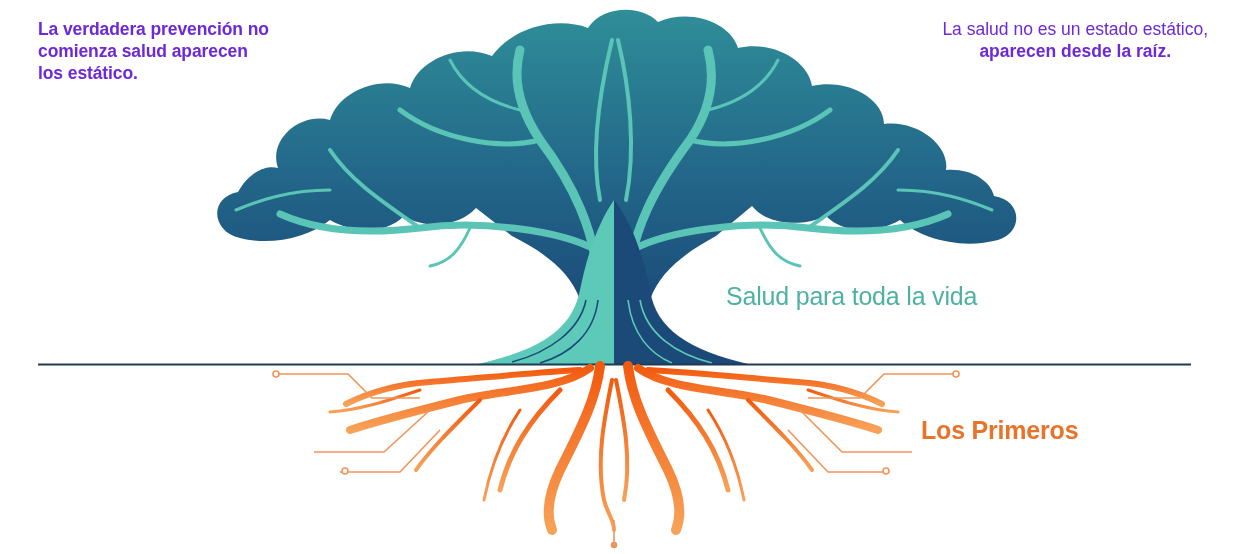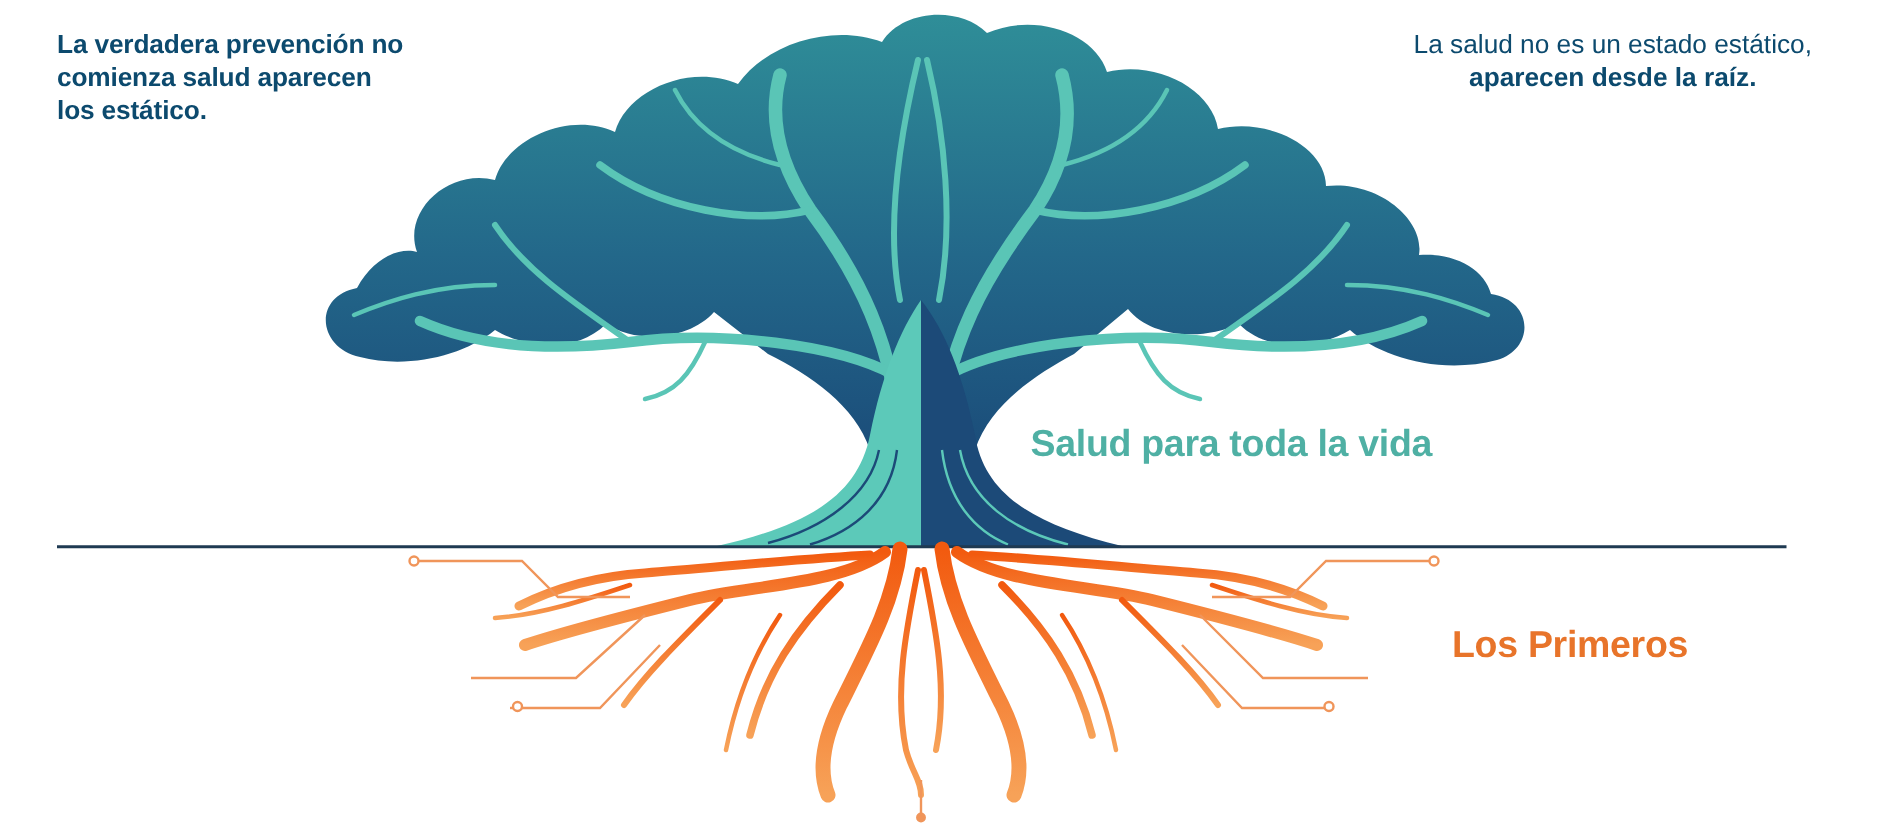--- a/index.html
+++ b/index.html
@@ -1,23 +1,23 @@
 <!DOCTYPE html>
 <html><head>
   <meta charset="utf-8">
   <style>
     html, body { margin: 0; padding: 0; background: #ffffff; }
     body { width: 1260px; height: 554px; position: relative; overflow: hidden; font-family: "Liberation Sans", "DejaVu Sans", sans-serif; }
-    .quote { position: absolute; font-size: 17.5px; line-height: 22px; color: #0c4a6e; }
+    .quote { position: absolute; font-size: 17.5px; line-height: 22px; color: #6d28d9; }
     .quote-left { left: 38px; top: 18px; font-weight: 700; letter-spacing: -0.1px; }
     .quote-right { right: 52px; top: 18px; text-align: center; }
     .quote-right .light { font-weight: 400; display: block; }
     .quote-right .bold { font-weight: 700; display: block; }
-    .label-teal { position: absolute; left: 687px; top: 282px; font-size: 25px; font-weight: 700; color: #4fb0a4; letter-spacing: -0.2px; }
-    .label-orange { position: absolute; left: 921px; top: 413px; font-size: 25px; line-height: 34px; font-weight: 700; color: #e8742a; letter-spacing: -0.2px; margin-left: 47px; }
+    .label-teal { position: absolute; left: 726px; top: 282px; font-size: 25px; font-weight: 400; color: #4fb0a4; letter-spacing: -0.2px; }
+    .label-orange { position: absolute; left: 921px; top: 413px; font-size: 25px; line-height: 34px; font-weight: 700; color: #e8742a; letter-spacing: -0.2px; }
     svg.art { position: absolute; left: 0; top: 0; }
   </style>
 </head>
 <body>
 
 <svg class="art" width="1260" height="554" viewBox="0 0 1260 554" xmlns="http://www.w3.org/2000/svg">
   <defs>
     <linearGradient id="canopyGrad" x1="0" y1="0" x2="0" y2="1">
       <stop offset="0" stop-color="#2f8e98"></stop>
       <stop offset="0.55" stop-color="#23688a"></stop>

